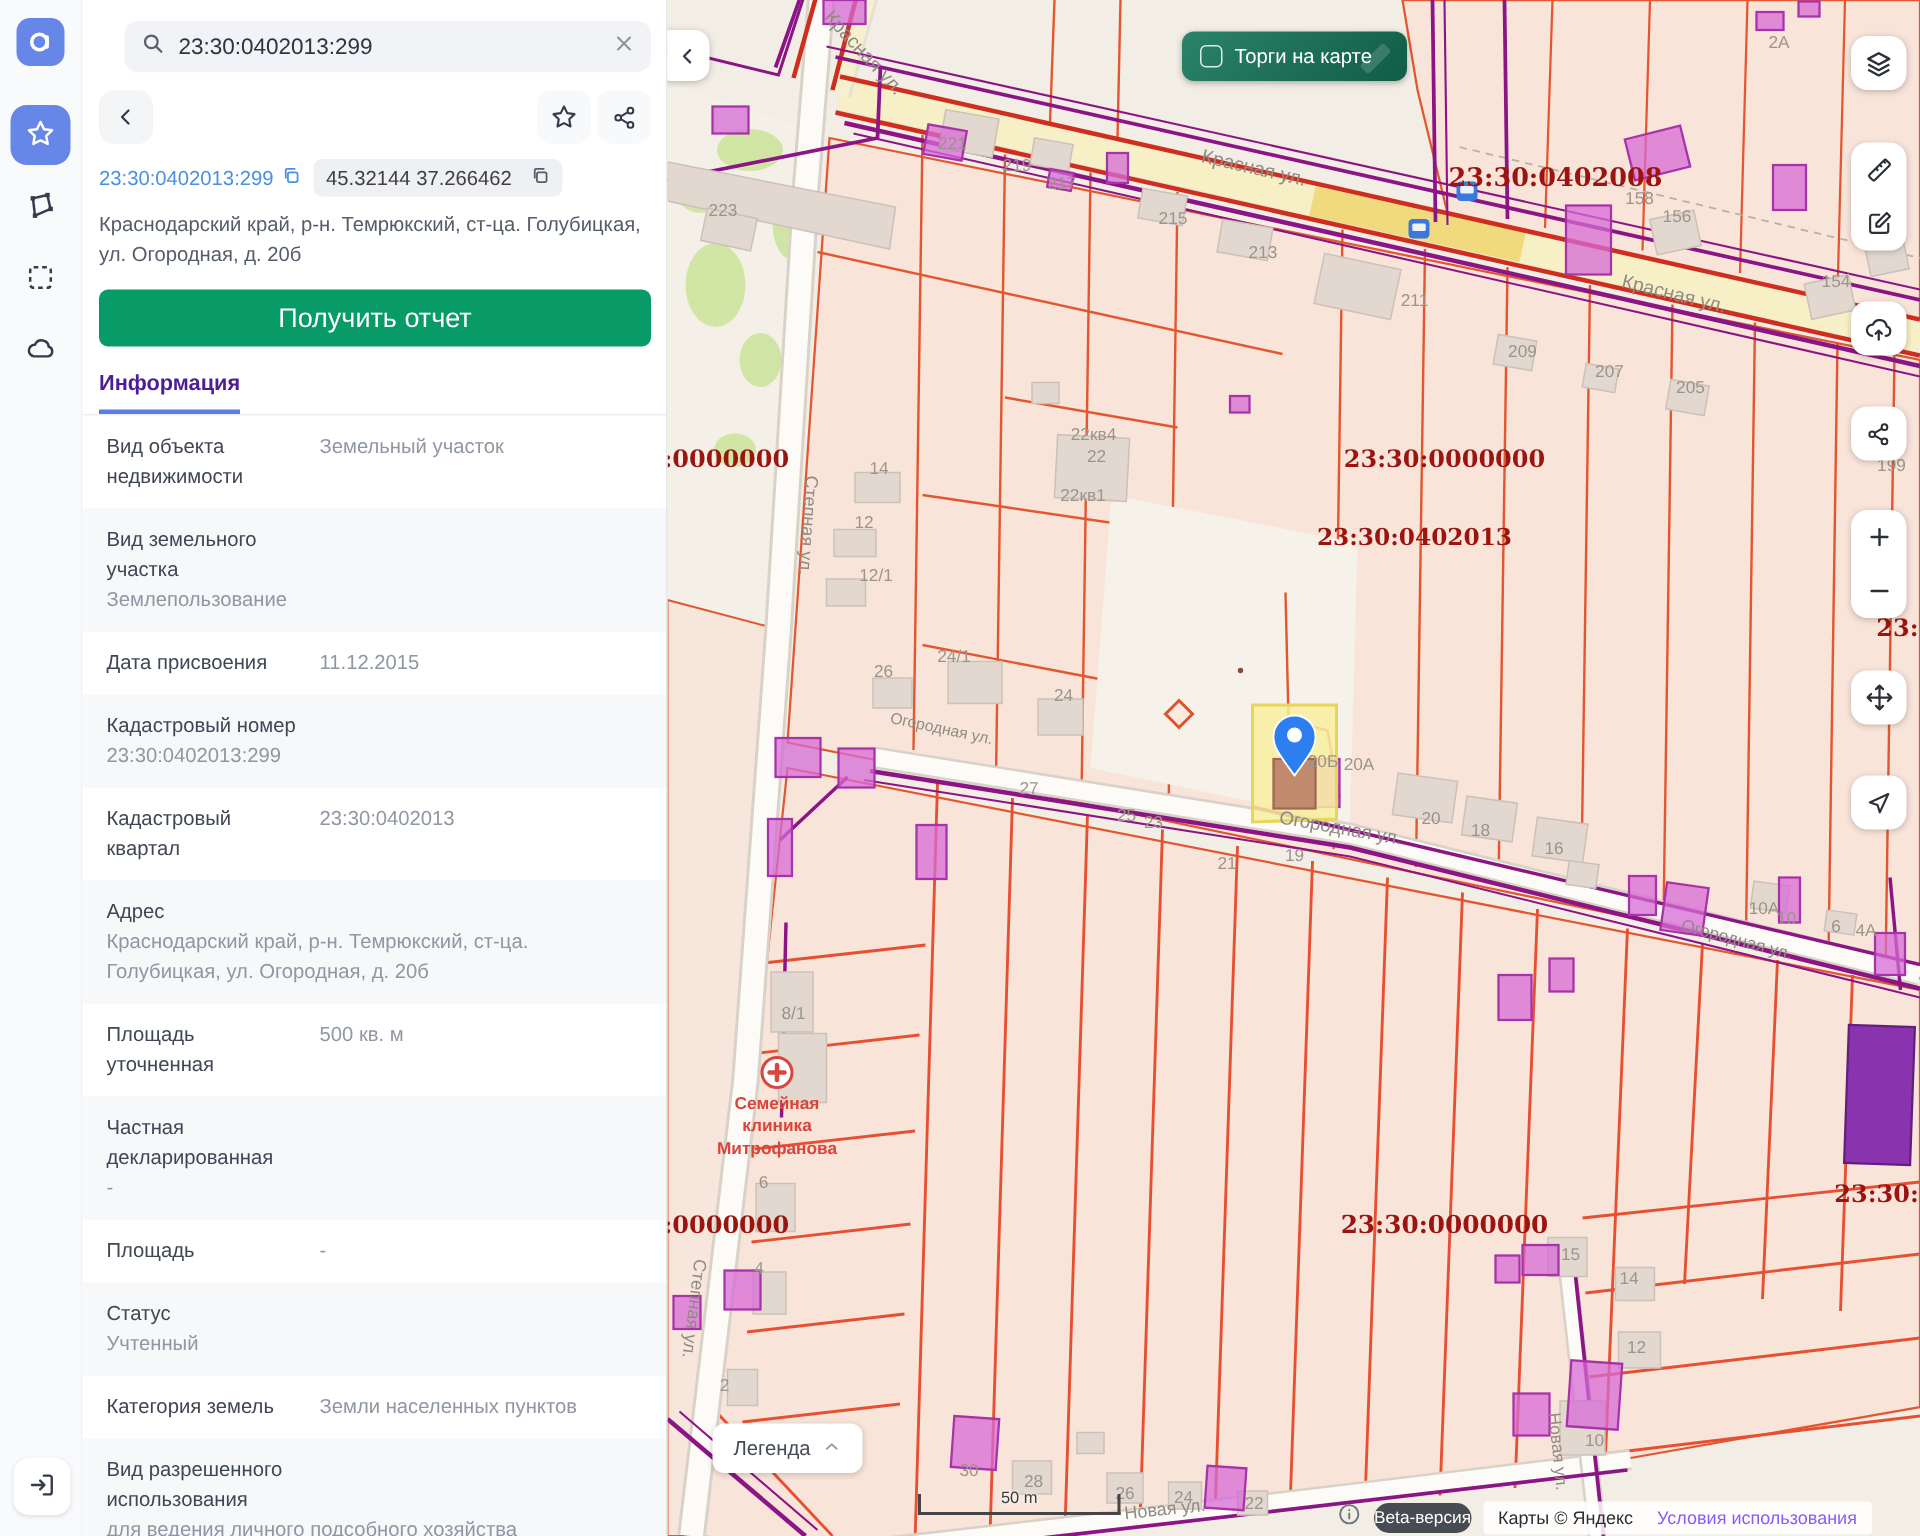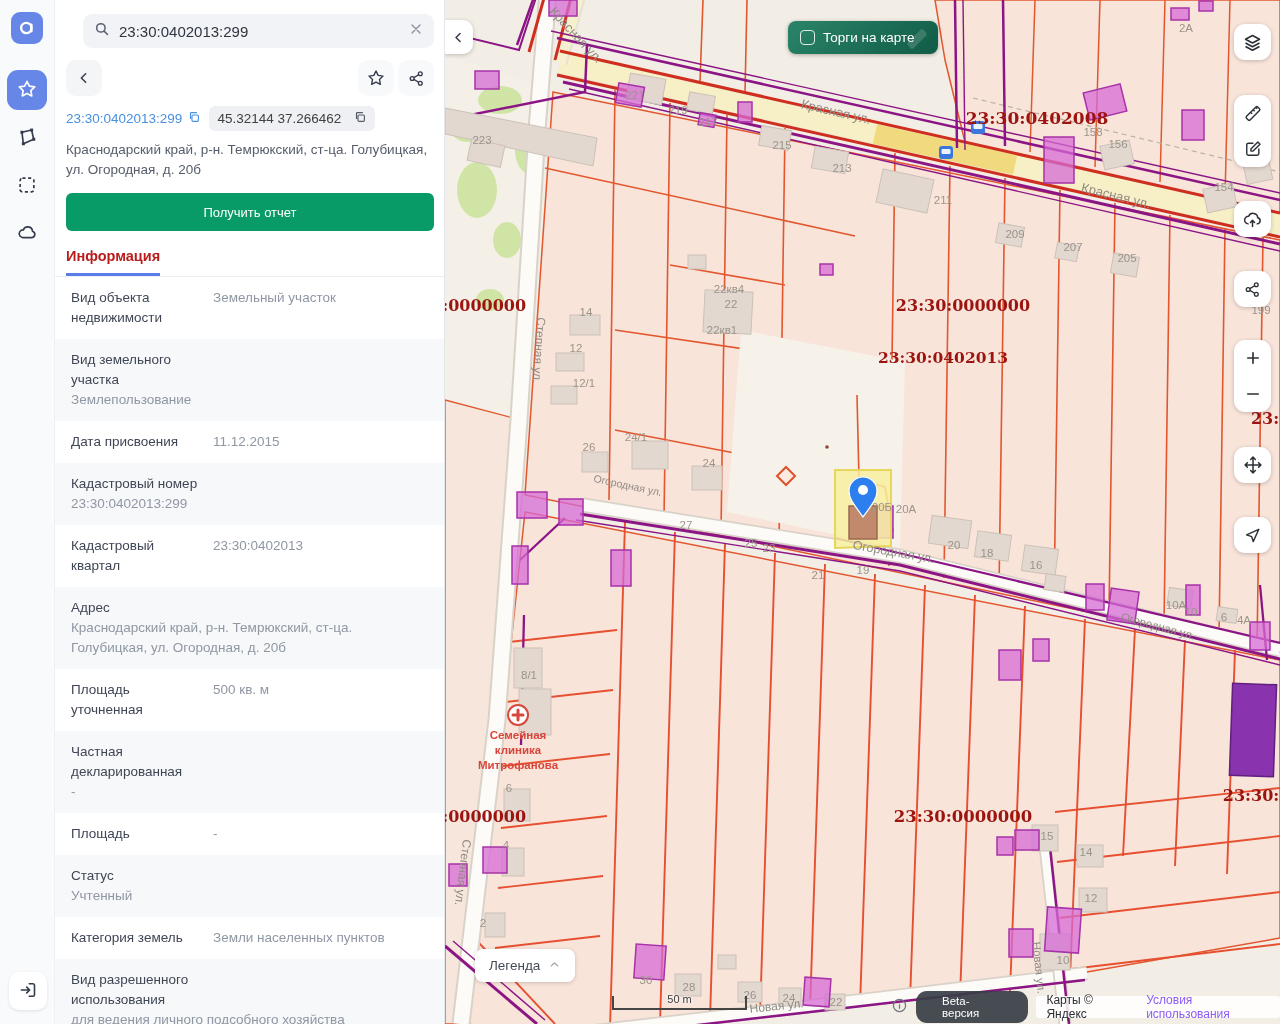--- a/index.html
+++ b/index.html
@@ -33,23 +33,23 @@
   .sqbtn.ghost { background:#f8f9fb; }
   .hdr .spacer { flex:1; }
   .hdr .sqbtn + .sqbtn { margin-left:4px; }
   .title { margin:17px 12px 0 11px; font-size:16px; font-weight:700; color:#232936; }
   .chips { display:flex; align-items:center; gap:8px; margin:10px 11px 0; }
   .chip-link { display:flex; align-items:center; gap:5px; color:#4a90e2; font-size:13.5px; cursor:pointer; }
   .chip-gray { display:flex; align-items:center; gap:12px; background:#eef0f3; border-radius:6px;
     padding:4px 8px; font-size:13.5px; color:#404040; cursor:pointer; }
   .addr { margin:9px 12px 0 11px; font-size:13.5px; line-height:20px; color:#555d6a; }
   .report { display:block; width:368px; margin:13px 11px 0; height:38px; background:#089a67;
-    color:#fff; font-size:13px; border:none; border-radius:6px; cursor:pointer; font-family:inherit; }
+    color:#fff; font-size:18px; border:none; border-radius:6px; cursor:pointer; font-family:inherit; }
   .tabrow { margin-top:16px; border-bottom:1px solid #eceef2; padding-left:11px; }
-  .tab { display:inline-block; font-size:14.5px; font-weight:700; color:#b91c1c;
+  .tab { display:inline-block; font-size:14.5px; font-weight:700; color:#4c1d95;
     padding-bottom:9px; border-bottom:3px solid #5b7de9; cursor:pointer; }
   .info-row { display:flex; padding:11px 16px; }
   .info-row.alt { background:#f7f8fa;flex-direction:column; }
   .info-row .lbl { width:132px; margin-right:10px; font-size:13.5px; line-height:20px; color:#3f4654; }
   .info-row .val { flex:1; font-size:13.5px; line-height:20px; color:#8f97a3; }
 
   
   .map { flex:1; position:relative; background:#f3ece2; overflow:hidden; }
   .map svg.base { position:absolute; left:0; top:0; }
   .lbl-q { font-family:"DejaVu Serif", serif; font-weight:bold; fill:#9c1410; }
@@ -74,21 +74,21 @@
     display:flex; align-items:center; justify-content:center; }
   .legend { position:absolute; left:30px; top:949px; height:33px; background:#fff; border:none;
     border-radius:8px; box-shadow:0 1px 4px rgba(0,0,0,.18); display:flex; align-items:center;
     gap:8px; padding:0 14px; font-size:13.5px; color:#454b55; cursor:pointer; font-family:inherit; }
   .scalebar { position:absolute; left:167px; top:996px; width:135px; height:14px;
     border-left:2px solid #454545; border-right:2px solid #454545; border-bottom:2px solid #454545; }
   .scalebar span { position:absolute; left:0; right:0; top:-3px; text-align:center;
     font-size:11px; color:#3c3c3c; text-shadow:0 0 3px #fff,0 0 3px #fff; }
   .map-footer { position:absolute; left:446px; bottom:1px; display:flex; align-items:center; gap:8px; }
   .beta { background:rgba(56,62,70,.92); color:#fff; font-size:11.5px; border-radius:11px;
-    padding:4px 26px; border:none; }
+    padding:4px 0; border:none; }
   .attrib { background:rgba(255,255,255,.85); border-radius:3px; height:22px; display:flex;
     align-items:center; gap:16px; padding:0 10px; font-size:12px; color:#2b2f35;justify-content:center; }
   .attrib a { color:#8b5cf6; text-decoration:none; }
 </style>
 </head>
 <body>
 
 <div class="app">
 
   <nav class="iconbar">

